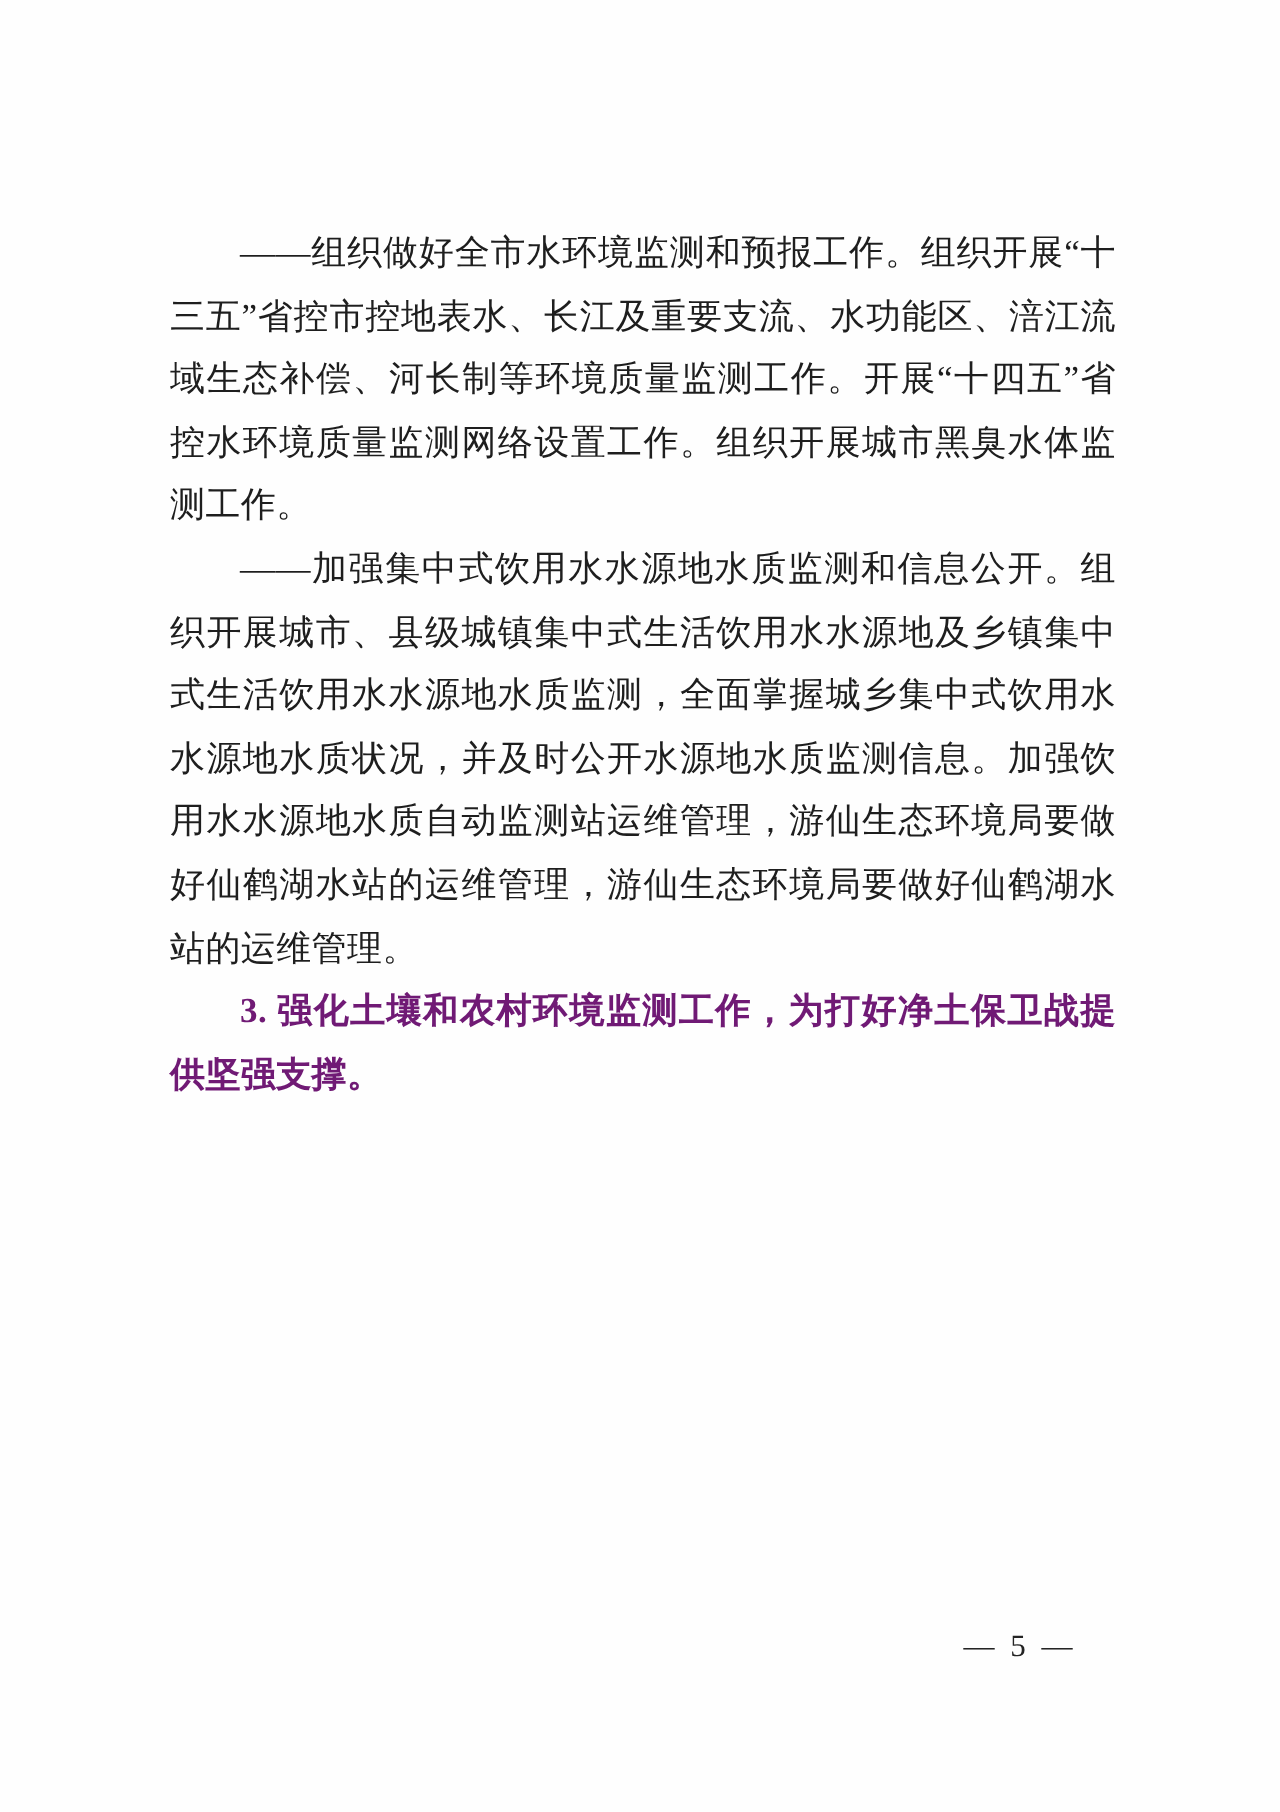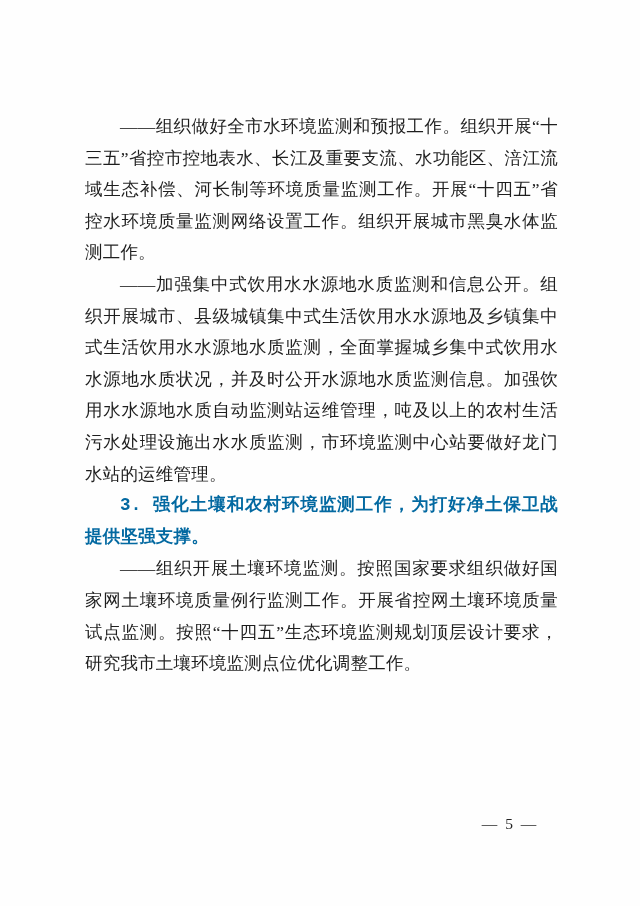--- a/index.html
+++ b/index.html
@@ -27,39 +27,37 @@
     line-height:31.6px;
     color:#1e1e1e;
     text-align:justify;
     text-align-last:left;
     text-indent:2em;
     letter-spacing:0.2px;
     word-break:break-all;
   }
   .para.heading {
     font-weight:bold;
-    color:#0369a1;
-    font-family:Liberation Mono, monospace;
+    color:#701a75;
   }
   .page-number {
     position:absolute;
     left:478px;
     top:815px;
     width:64px;
     text-align:center;
     font-size:15.5px;
     letter-spacing:2px;
     color:#242424;
     white-space:nowrap;
   }
 </style>
 </head>
 <body>
 
 <div class="page">
   <div class="text-block">
     <p class="para">——组织做好全市水环境监测和预报工作。组织开展“十三五”省控市控地表水、长江及重要支流、水功能区、涪江流域生态补偿、河长制等环境质量监测工作。开展“十四五”省控水环境质量监测网络设置工作。组织开展城市黑臭水体监测工作。</p>
-    <p class="para">——加强集中式饮用水水源地水质监测和信息公开。组织开展城市、县级城镇集中式生活饮用水水源地及乡镇集中式生活饮用水水源地水质监测，全面掌握城乡集中式饮用水水源地水质状况，并及时公开水源地水质监测信息。加强饮用水水源地水质自动监测站运维管理，吨及以上的农村生活污水处理设施出水水质监测，市环境监测中心站要做好龙门水站的运维管理。</p>
+    <p class="para">——加强集中式饮用水水源地水质监测和信息公开。组织开展城市、县级城镇集中式生活饮用水水源地及乡镇集中式生活饮用水水源地水质监测，全面掌握城乡集中式饮用水水源地水质状况，并及时公开水源地水质监测信息。加强饮用水水源地水质自动监测站运维管理，游仙生态环境局要做好仙鹤湖水站的运维管理，游仙生态环境局要做好仙鹤湖水站的运维管理。</p>
     <p class="para heading">3. 强化土壤和农村环境监测工作，为打好净土保卫战提供坚强支撑。</p>
-    <p class="para">——组织开展土壤环境监测。按照国家要求组织做好国家网土壤环境质量例行监测工作。开展省控网土壤环境质量试点监测。按照“十四五”生态环境监测规划顶层设计要求，研究我市土壤环境监测点位优化调整工作。</p>
   </div>
   <div class="page-number">— 5 —</div>
 </div>
 
 </body></html>

